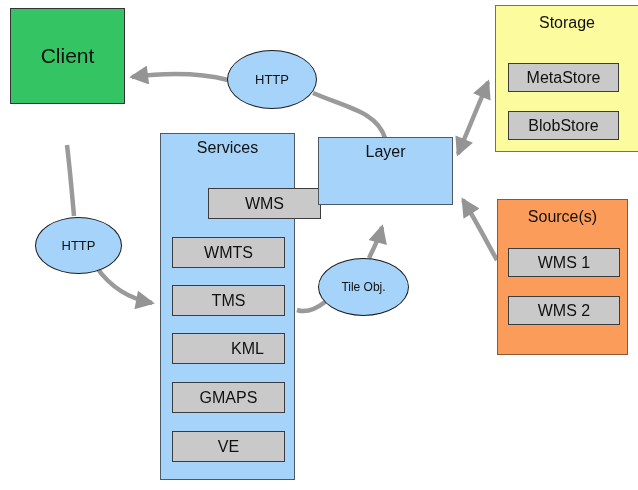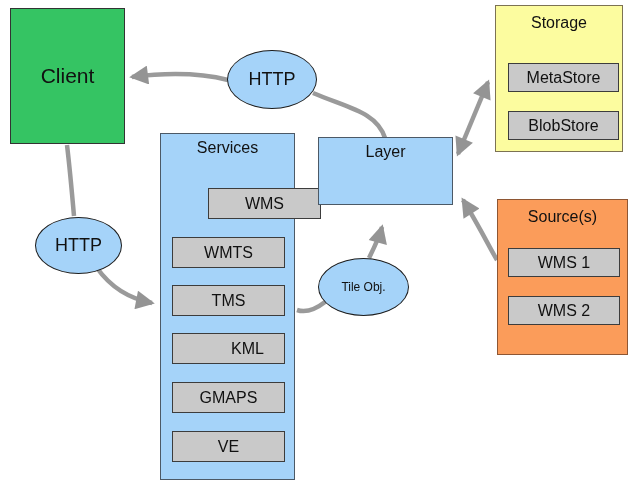--- a/index.html
+++ b/index.html
@@ -3,36 +3,36 @@
 <meta charset="utf-8">
 <style>
   html,body{margin:0;padding:0;background:#ffffff;}
   #stage{
     position:relative;width:638px;height:490px;background:#ffffff;overflow:hidden;
     font-family:"Liberation Sans","DejaVu Sans",sans-serif;color:#111;
   }
   #edges{position:absolute;left:0;top:0;z-index:0;}
   .node{position:absolute;box-sizing:border-box;z-index:1;}
   .client{
-    left:10px;top:8px;width:115px;height:136px;
+    left:10px;top:8px;width:115px;height:96px;
     background:#35c463;border:1.5px solid #333;
     display:flex;align-items:center;justify-content:center;
     font-size:21px;
   }
   .ellipse{
     background:#a5d3f9;border:1.5px solid #1d1d1d;border-radius:50%;
-    display:flex;align-items:center;justify-content:center;font-size:18px;
+    display:flex;align-items:center;justify-content:center;font-size:13px;
   }
   .http-top{left:227px;top:50px;width:90px;height:59px;}
   .http-bottom{left:35px;top:217px;width:87px;height:57px;}
   .tile-obj{left:318px;top:258px;width:91px;height:58px;font-size:12px;}
   .container{background:#a5d3f9;border:1.5px solid #4c5966;}
   .services{left:160px;top:133px;width:135px;height:347px;}
   .layer{left:318px;top:137px;width:135px;height:68px;}
-  .storage{left:495px;top:5px;width:128px;height:147px;background:#fcfc9f;border-color:#7c7253;}
+  .storage{left:495px;top:5px;width:144px;height:147px;background:#fcfc9f;border-color:#7c7253;}
   .sources{left:497px;top:199px;width:131px;height:156px;background:#fb9c5a;border-color:#8e5633;}
   .node-title{
     text-align:center;font-size:16px;padding-top:5px;
   }
   .storage .node-title,.sources .node-title{padding-top:8px;}
   .item{
     position:absolute;box-sizing:border-box;height:31px;
     background:#c9c9c9;border:1.5px solid #3c3c3c;
     display:flex;align-items:center;justify-content:center;font-size:16px;
   }

